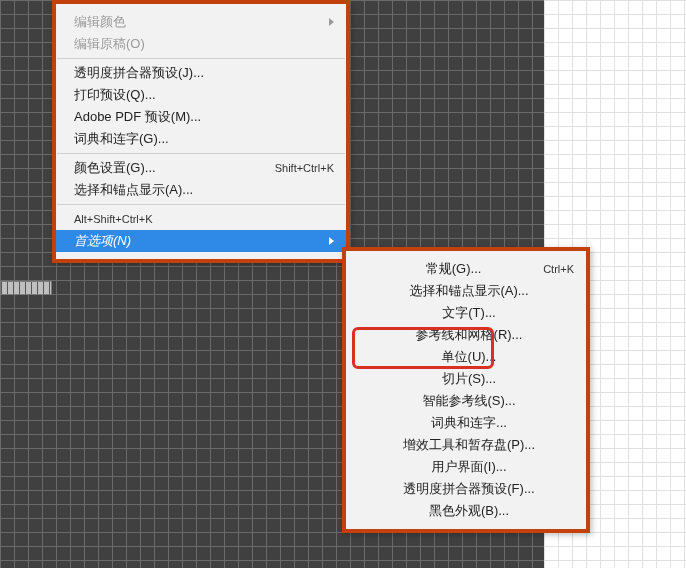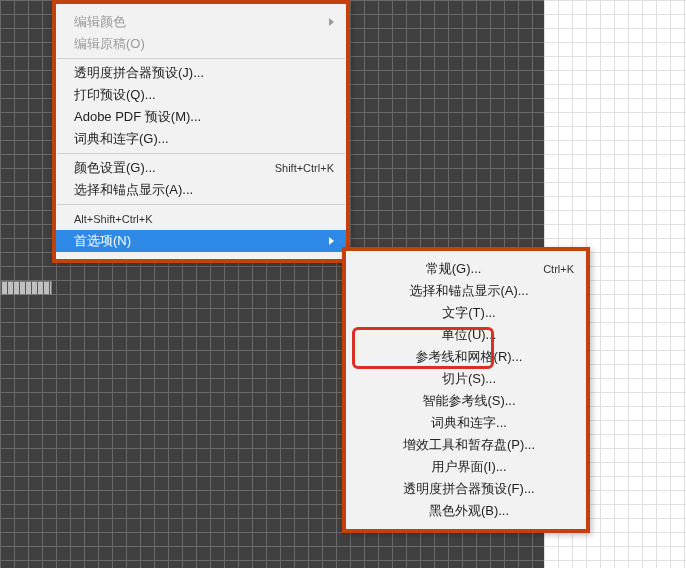--- a/index.html
+++ b/index.html
@@ -14,21 +14,21 @@
     background-size:14px 14px;}
   .ruler-h{position:absolute;top:281px;left:0;width:52px;height:14px;background:#bfbfbf;border:1px solid #7a7a7a;box-sizing:border-box;
     background-image:linear-gradient(90deg,#555 1px,transparent 1px);background-size:6px 14px;}
   .menu{position:absolute;background:#f2f2f2;border:4px solid #c2410c;box-shadow:2px 2px 6px rgba(0,0,0,.25);padding:7px 0;}
   .menu1{top:0;left:52px;width:290px;}
   .menu2{top:247px;left:342px;width:240px;text-align:center;}
   .mi{display:flex;align-items:center;height:22px;padding:0 12px 0 18px;cursor:default;position:relative;}
   .mi .lbl{flex:1;white-space:nowrap;}
   .mi .sc{color:#333;font-size:11px;}
   .mi.disabled .lbl{color:#9a9a9a;}
-  .mi.hl{background:#2e8ae6;color:#fff;}
+  .mi.hl{background:#2e8ae6;color:#fff;font-style:italic;}
   .mi .arrow{width:0;height:0;border-top:4px solid transparent;border-bottom:4px solid transparent;border-left:5px solid #333;margin-left:6px;}
   .mi.hl .arrow{border-left-color:#fff;}
   .mi.disabled .arrow{border-left-color:#9a9a9a;}
   .sep{height:1px;background:#d0d0d0;margin:3px 1px;}
   .callout{position:absolute;top:327px;left:352px;width:136px;height:36px;border:3px solid #d93025;border-radius:6px;pointer-events:none;}
 </style>
 </head>
 <body>
 
 <div class="canvas">
@@ -79,24 +79,24 @@
         <span class="lbl">常规(G)...</span>
         <span class="sc">Ctrl+K</span>
       </div>
       <div class="mi">
         <span class="lbl">选择和锚点显示(A)...</span>
       </div>
       <div class="mi">
         <span class="lbl">文字(T)...</span>
       </div>
       <div class="mi">
-        <span class="lbl">单位(U)...</span>
+        <span class="lbl">参考线和网格(R)...</span>
       </div>
       <div class="mi">
-        <span class="lbl">参考线和网格(R)...</span>
+        <span class="lbl">单位(U)...</span>
       </div>
       <div class="mi">
         <span class="lbl">切片(S)...</span>
       </div>
       <div class="mi">
         <span class="lbl">智能参考线(S)...</span>
       </div>
       <div class="mi">
         <span class="lbl">词典和连字...</span>
       </div>

